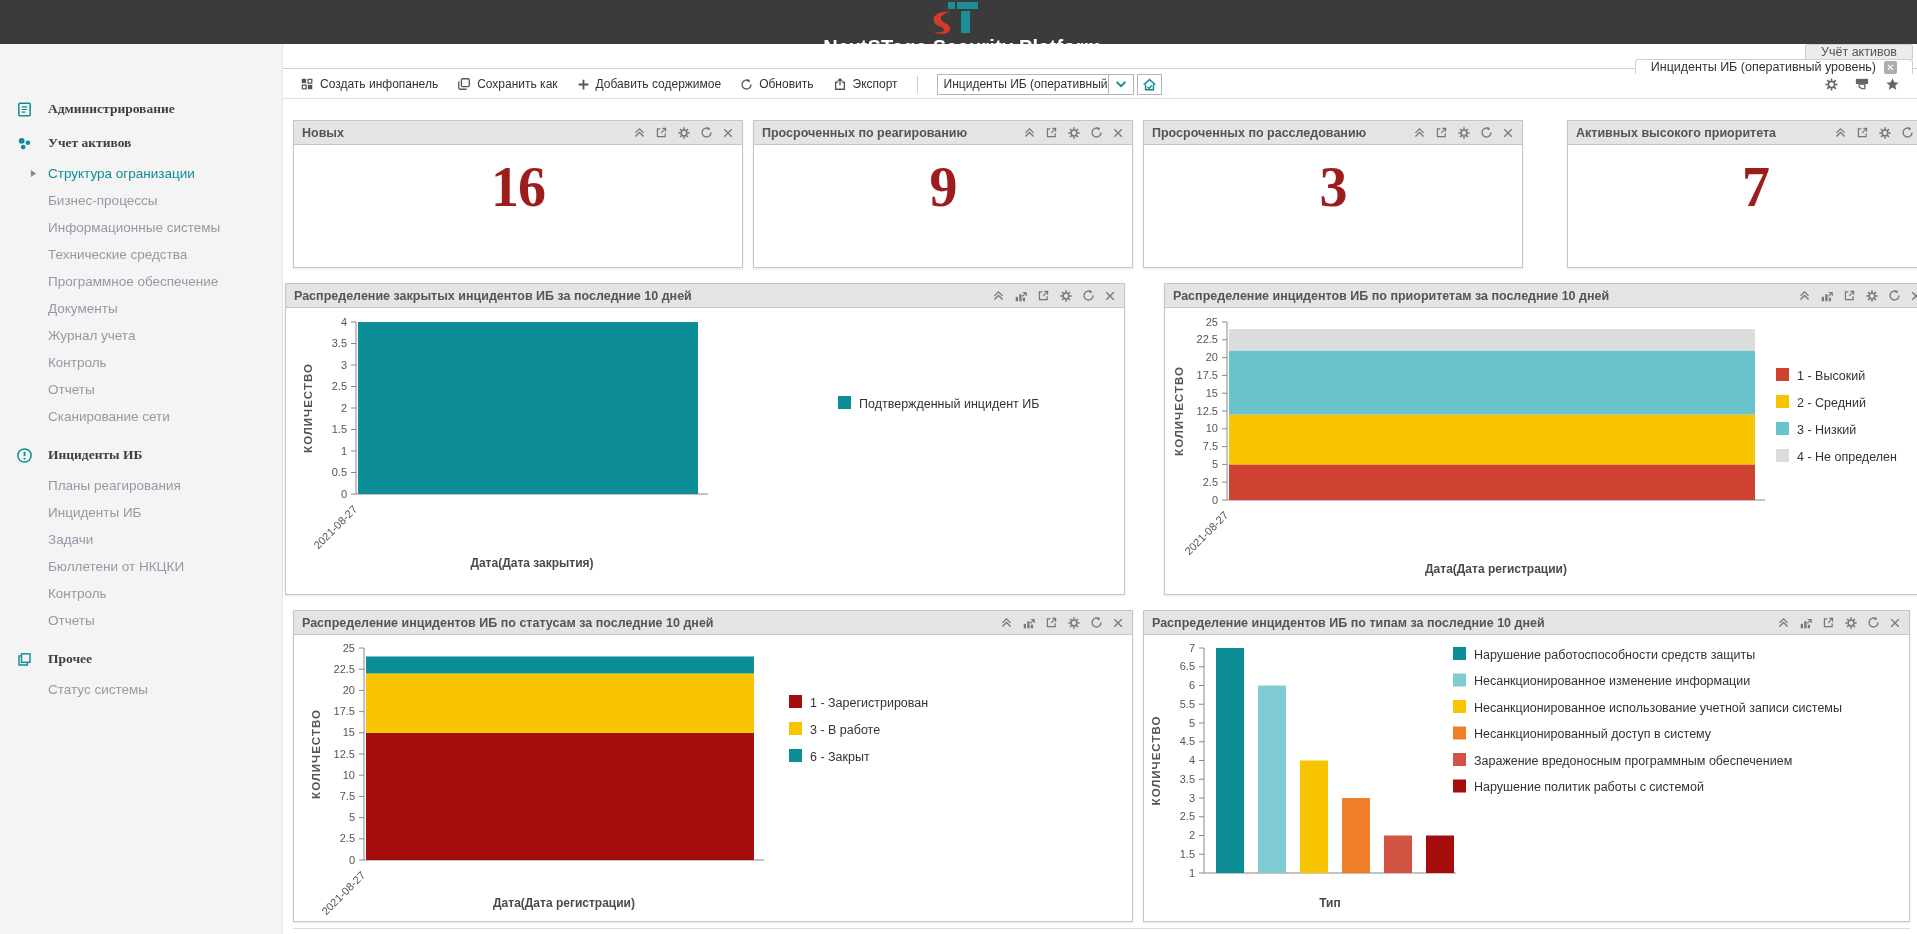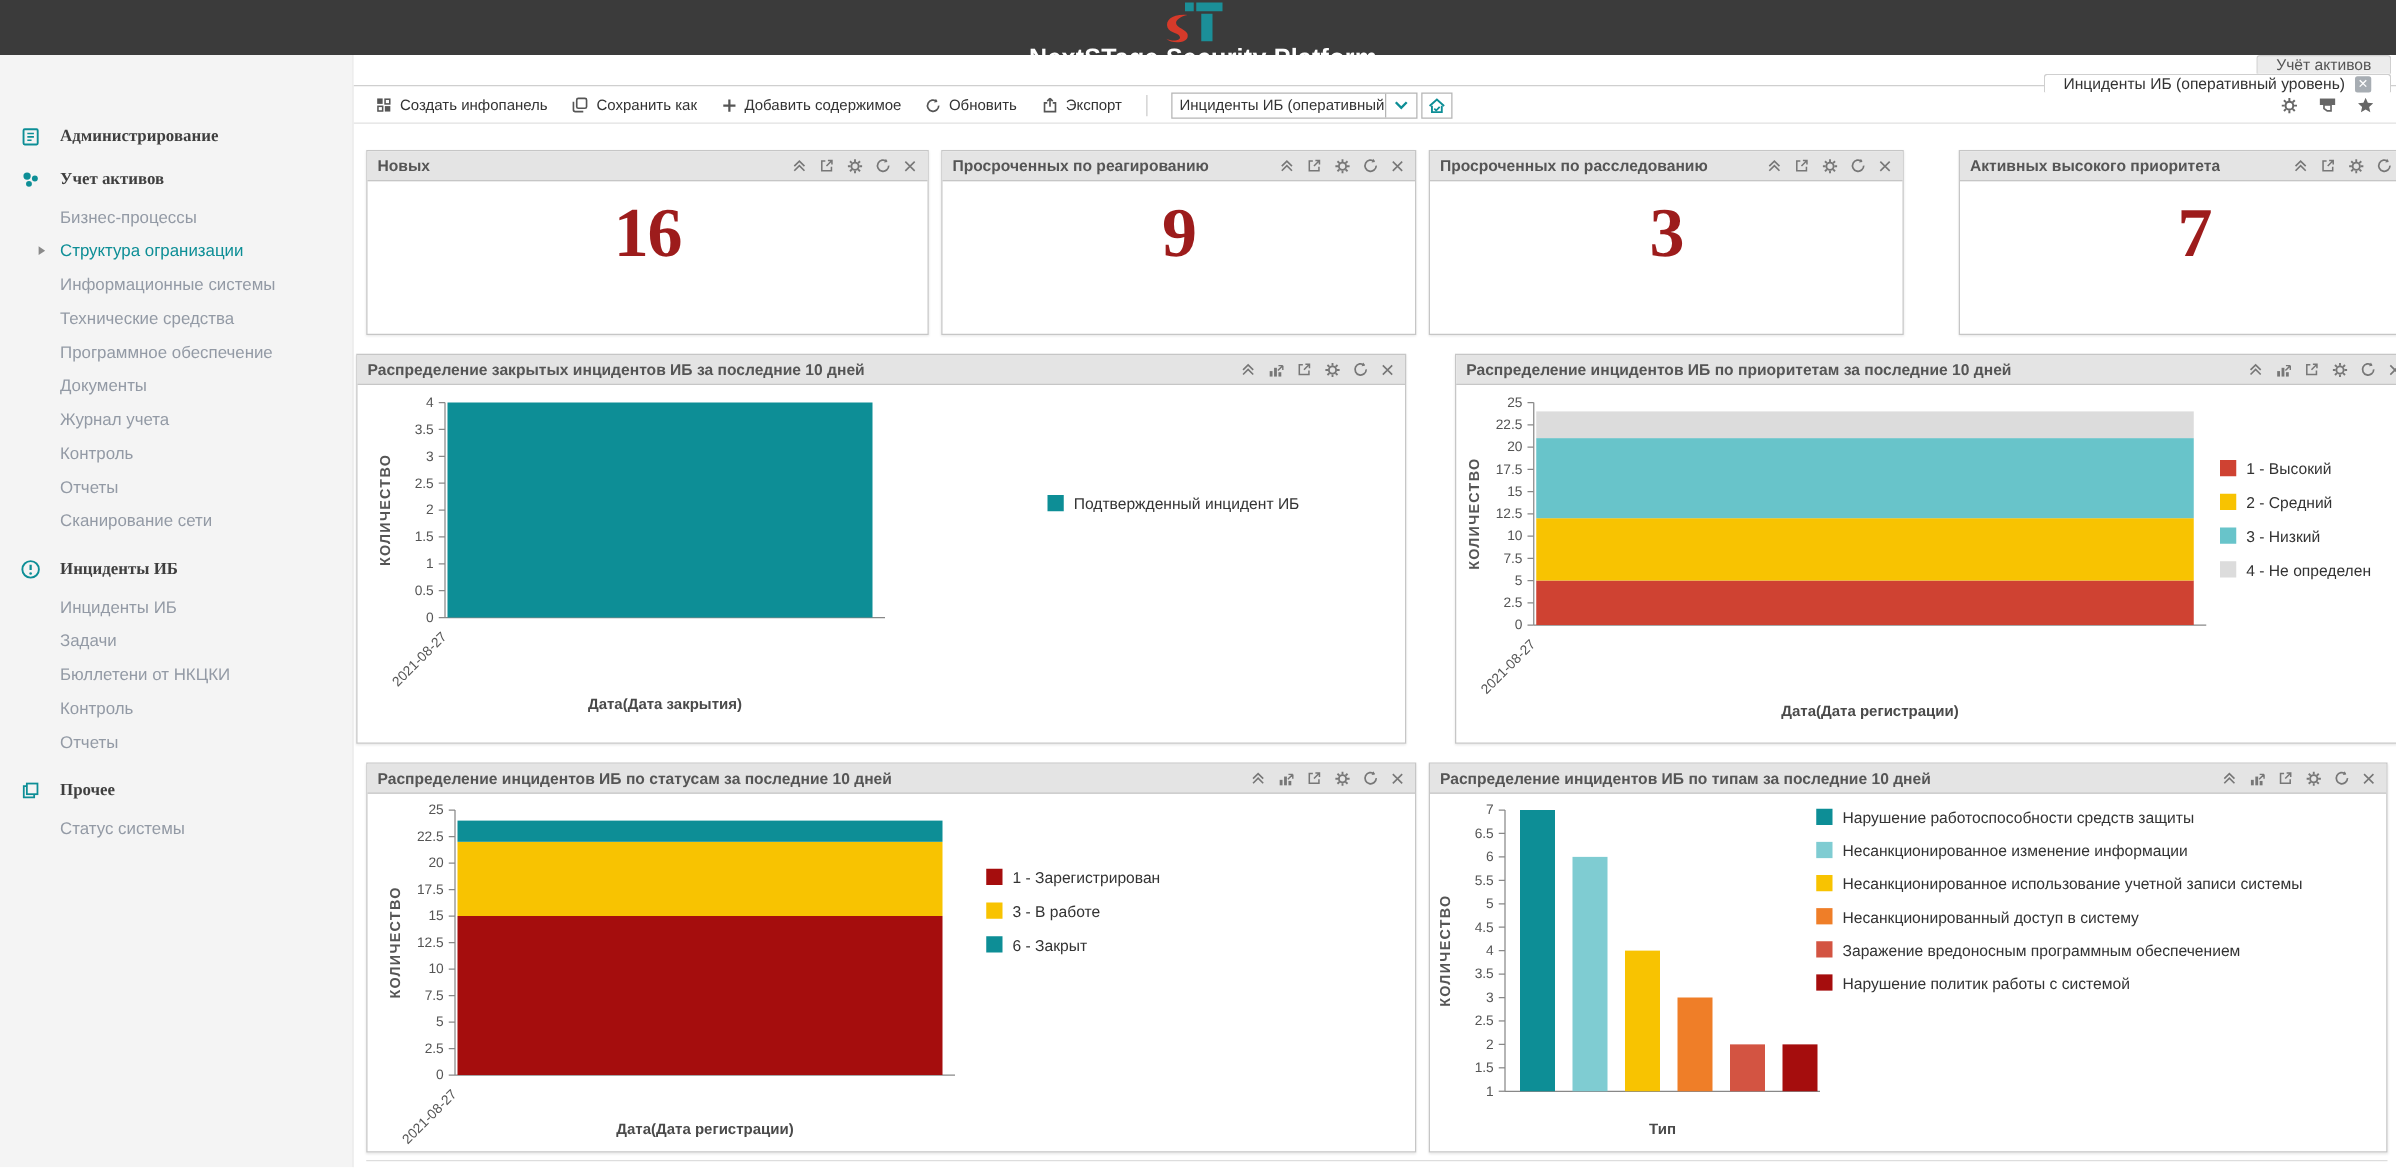--- a/index.html
+++ b/index.html
@@ -149,31 +149,31 @@
     <div class="sb-sec">
       <span class="sb-ic ic">
           <svg viewBox="0 0 18 18" width="17" height="17">
             <circle cx="6" cy="6.2" r="3.1" fill="#0d8e96"></circle>
             <circle cx="12.6" cy="8.2" r="2.5" fill="#0d8e96"></circle>
             <circle cx="7.6" cy="12.8" r="2.5" fill="#0d8e96"></circle>
           </svg>
         </span>
       <span>Учет активов</span>
     </div>
-    <div class="sb-item">
-        <span>Бизнес-процессы</span>
-      </div>
     <div class="sb-item active">
       <span class="sb-arrow ic">
           <svg viewBox="0 0 8 10" width="7" height="9">
             <path d="M1 1l6 4-6 4z" fill="#8a8a8a"></path>
           </svg>
         </span>
       <span>Структура огранизации</span>
     </div>
+    <div class="sb-item">
+        <span>Бизнес-процессы</span>
+      </div>
     <div class="sb-item">
         <span>Информационные системы</span>
       </div>
     <div class="sb-item">
         <span>Технические средства</span>
       </div>
     <div class="sb-item">
         <span>Программное обеспечение</span>
       </div>
     <div class="sb-item">
@@ -194,20 +194,23 @@
     <div class="sb-sec mt">
       <span class="sb-ic ic">
           <svg viewBox="0 0 18 18" width="17" height="17">
             <circle cx="9" cy="9" r="7" fill="none" stroke="#0d8e96" stroke-width="1.6"></circle>
             <path d="M9 5v4.6" stroke="#0d8e96" stroke-width="1.9"></path>
             <circle cx="9" cy="12.5" r="1.1" fill="#0d8e96"></circle>
           </svg>
         </span>
       <span>Инциденты ИБ</span>
     </div>
+    <div class="sb-item">
+        <span>Планы реагирования</span>
+      </div>
     <div class="sb-item">
         <span>Инциденты ИБ</span>
       </div>
     <div class="sb-item">
         <span>Задачи</span>
       </div>
     <div class="sb-item">
         <span>Бюллетени от НКЦКИ</span>
       </div>
     <div class="sb-item">

